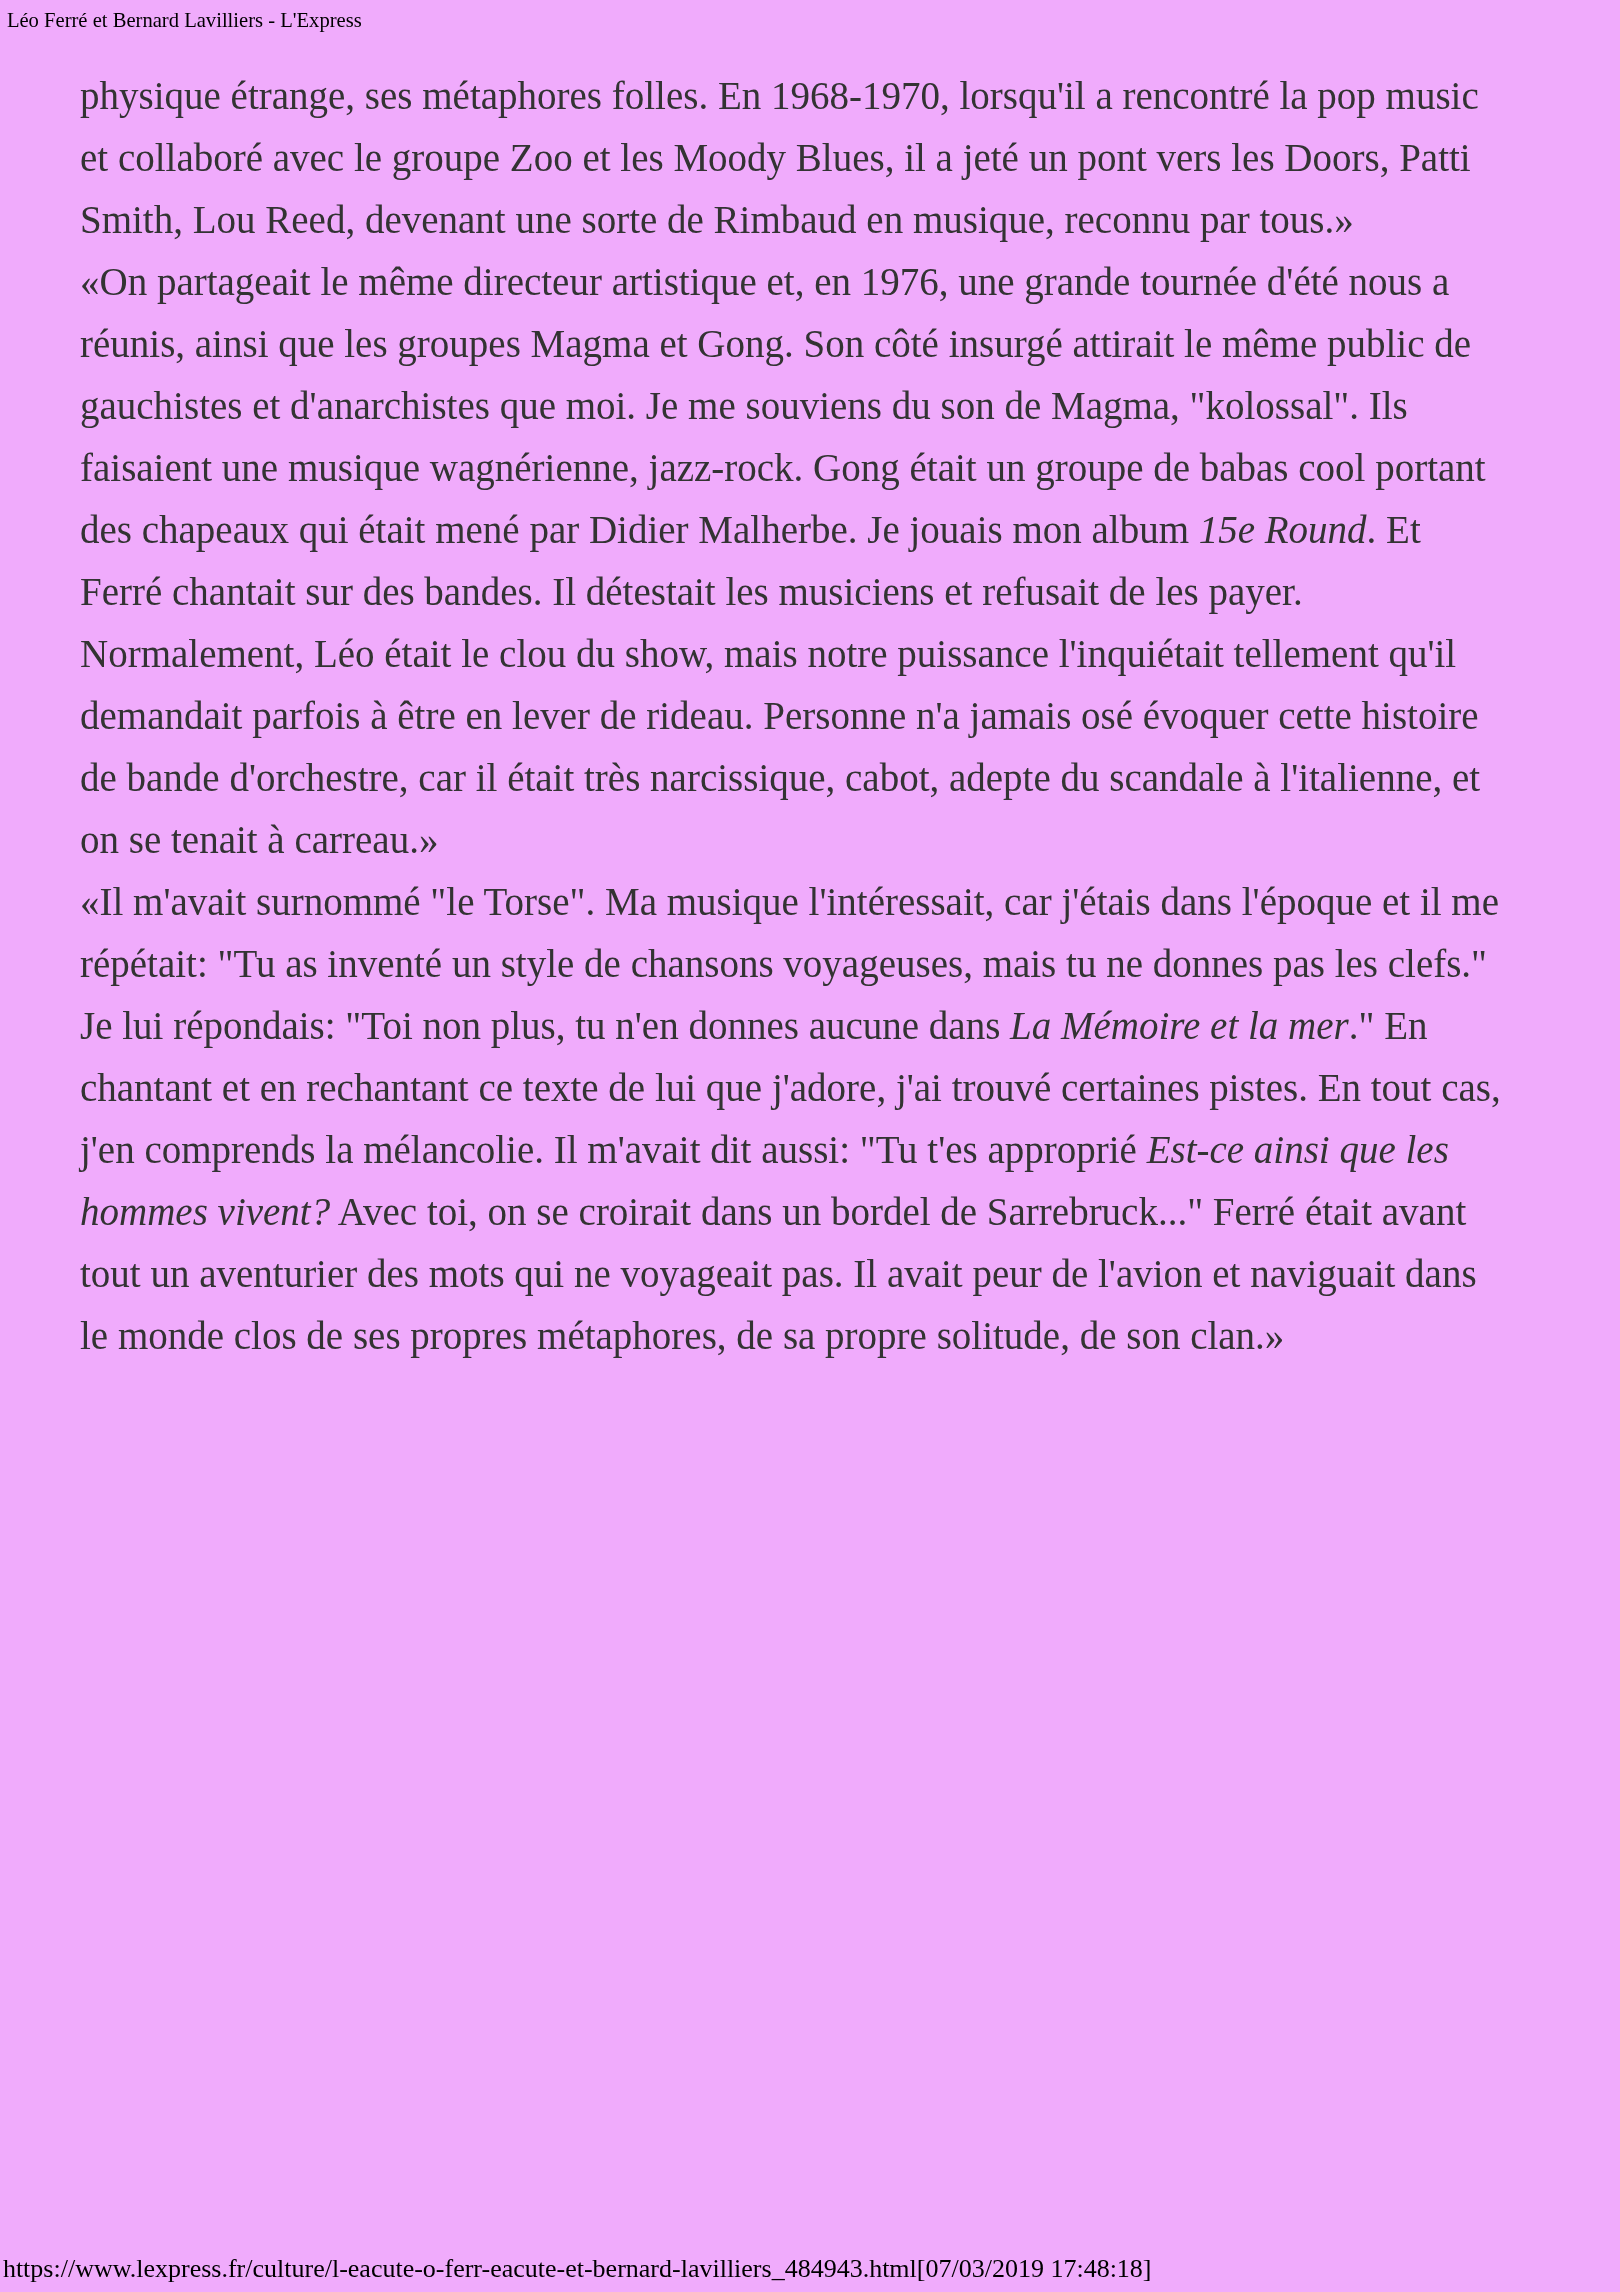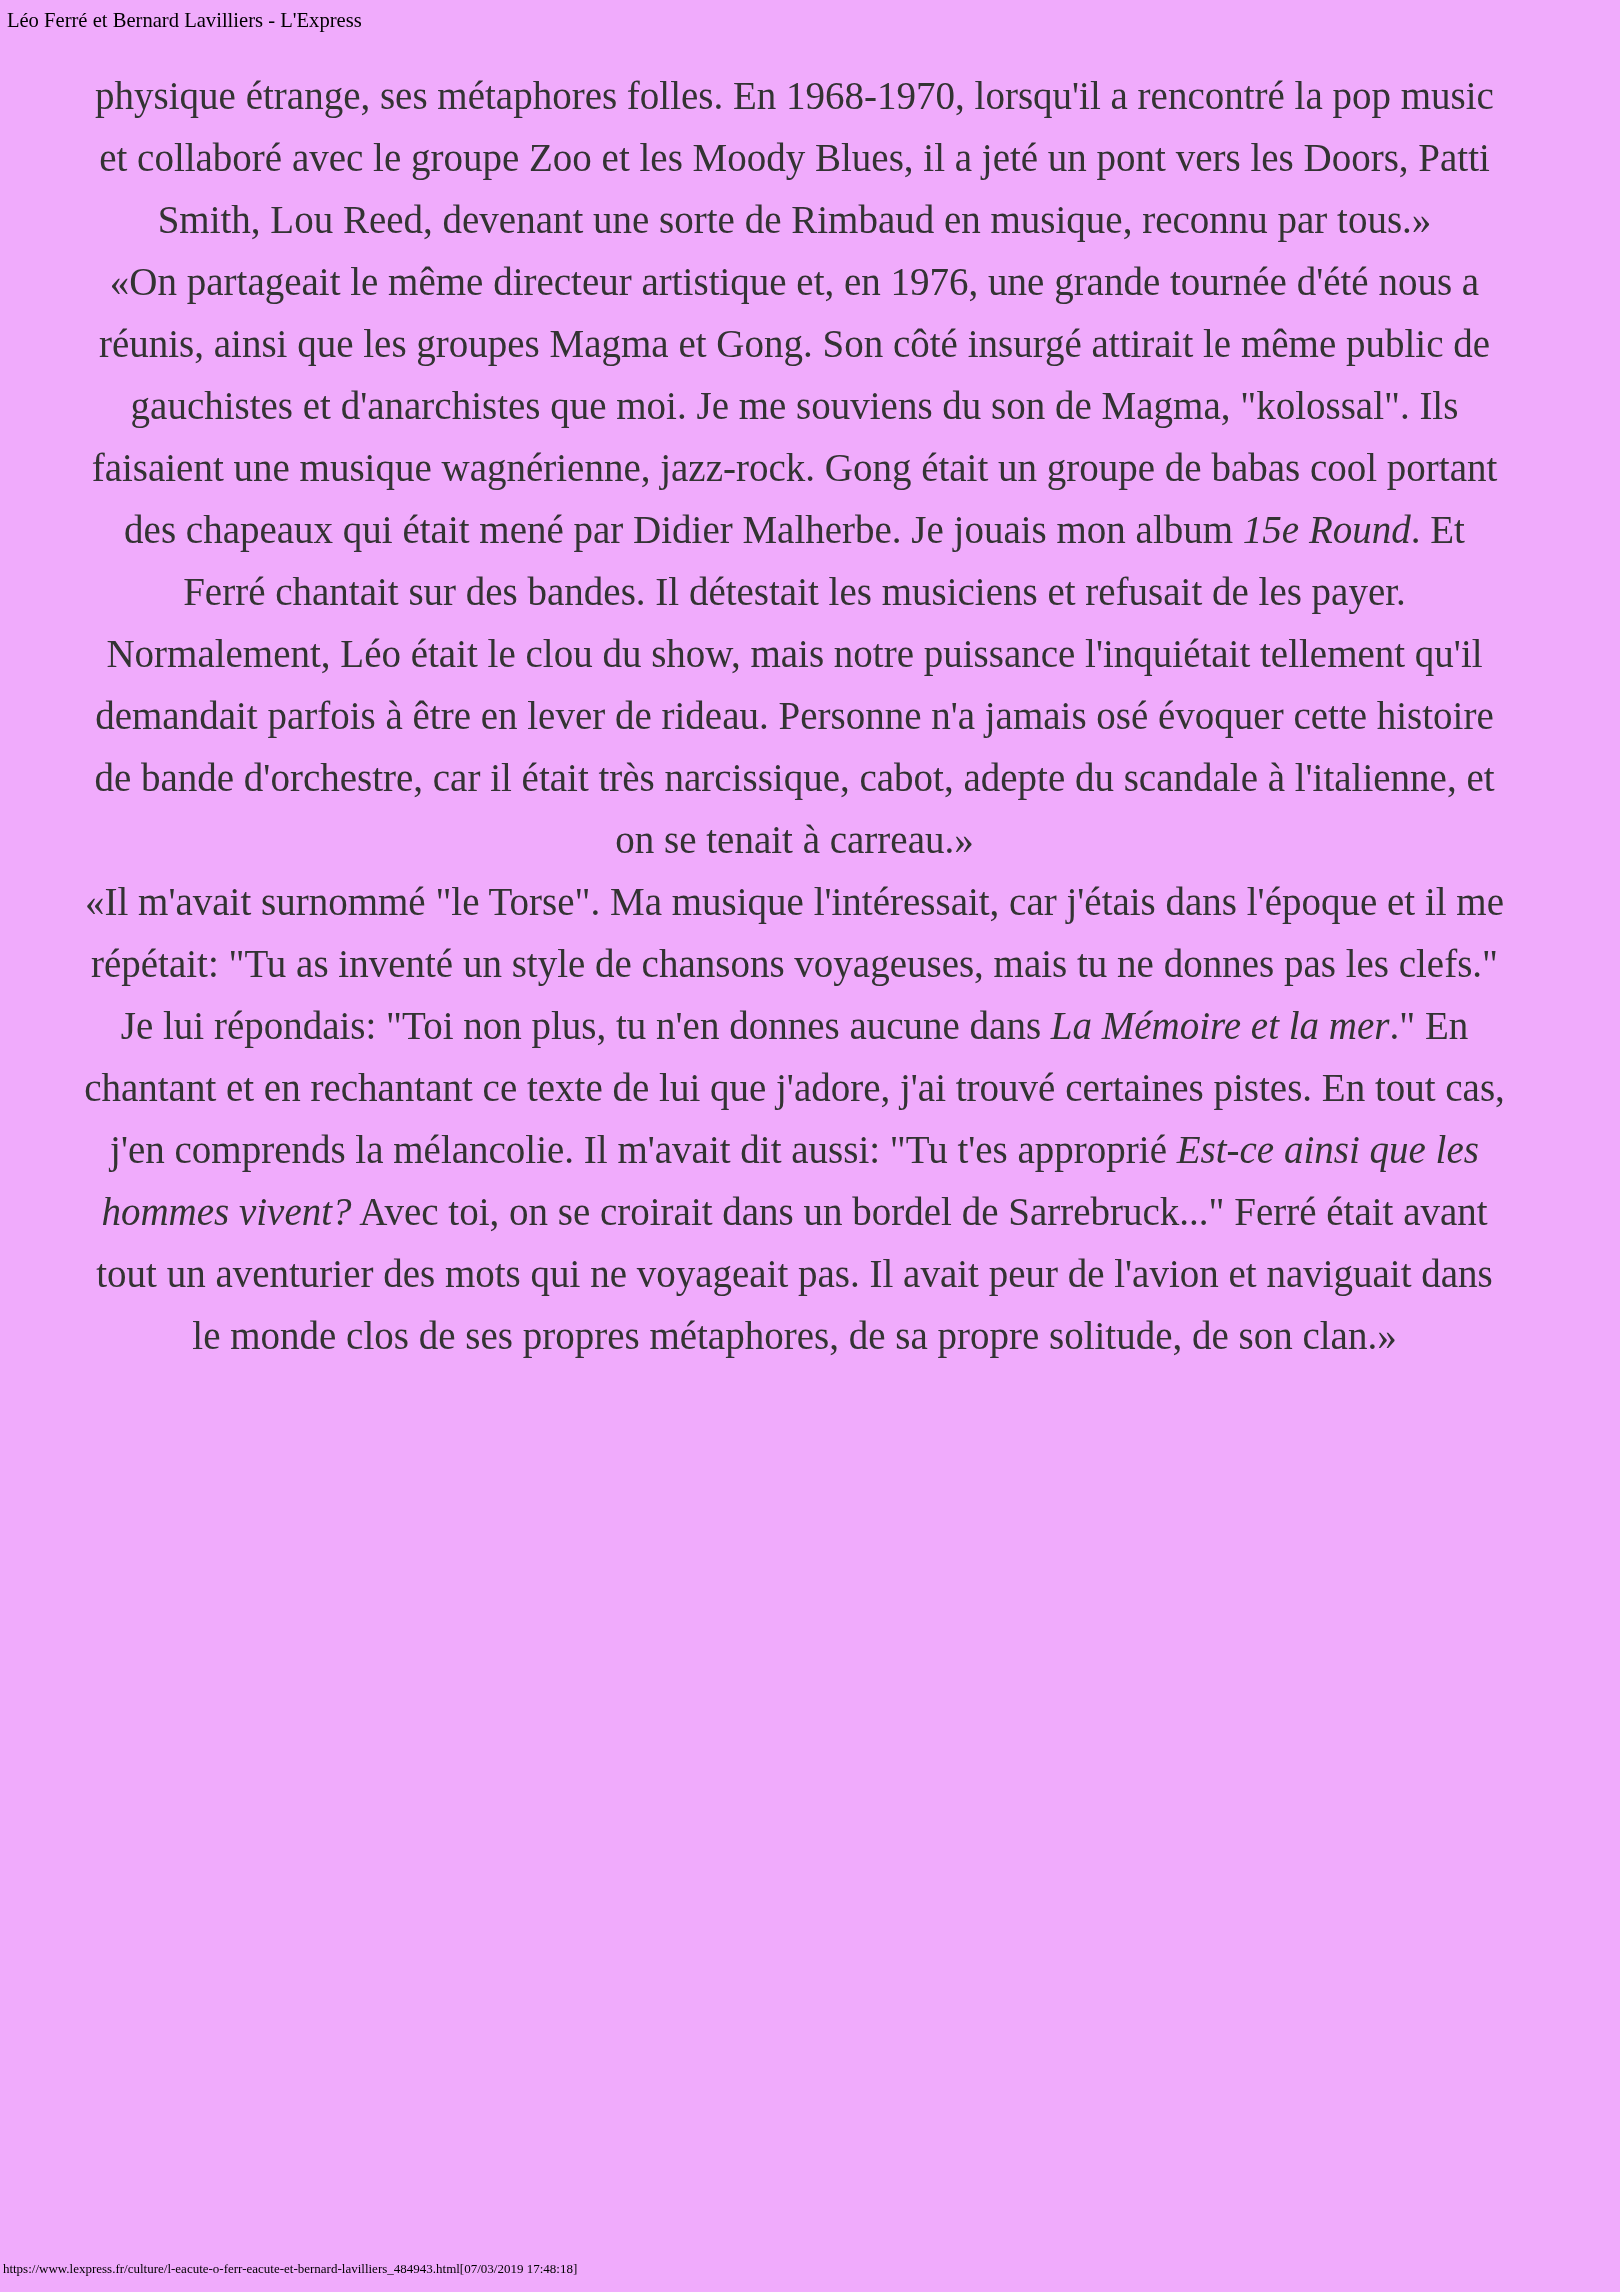--- a/index.html
+++ b/index.html
@@ -29,38 +29,38 @@
     top: 65px;
     left: 80px;
     width: 1429px;
     color: #333333;
   }
   .article-paragraph {
     font-size: 39px;
     line-height: 62px;
     margin: 0;
     color: #333333;
-    text-align: center;
+    text-align: left;
   }
   .article-paragraph em {
     font-style: italic;
   }
   .section-heading {
     font-size: 49px;
     line-height: 59px;
     font-weight: bold;
     color: #222222;
     margin: 102px 0 53px 0;
     letter-spacing: 0.5px;
   }
   .print-footer {
     position: absolute;
     left: 2.9px;
     bottom: 11.8px;
-    font-size: 13px;
+    font-size: 26px;
     line-height: 25.5px;
     color: #000000;
     white-space: nowrap;
   }
 </style>
 </head>
 <body>
 
 <div class="page">
 

